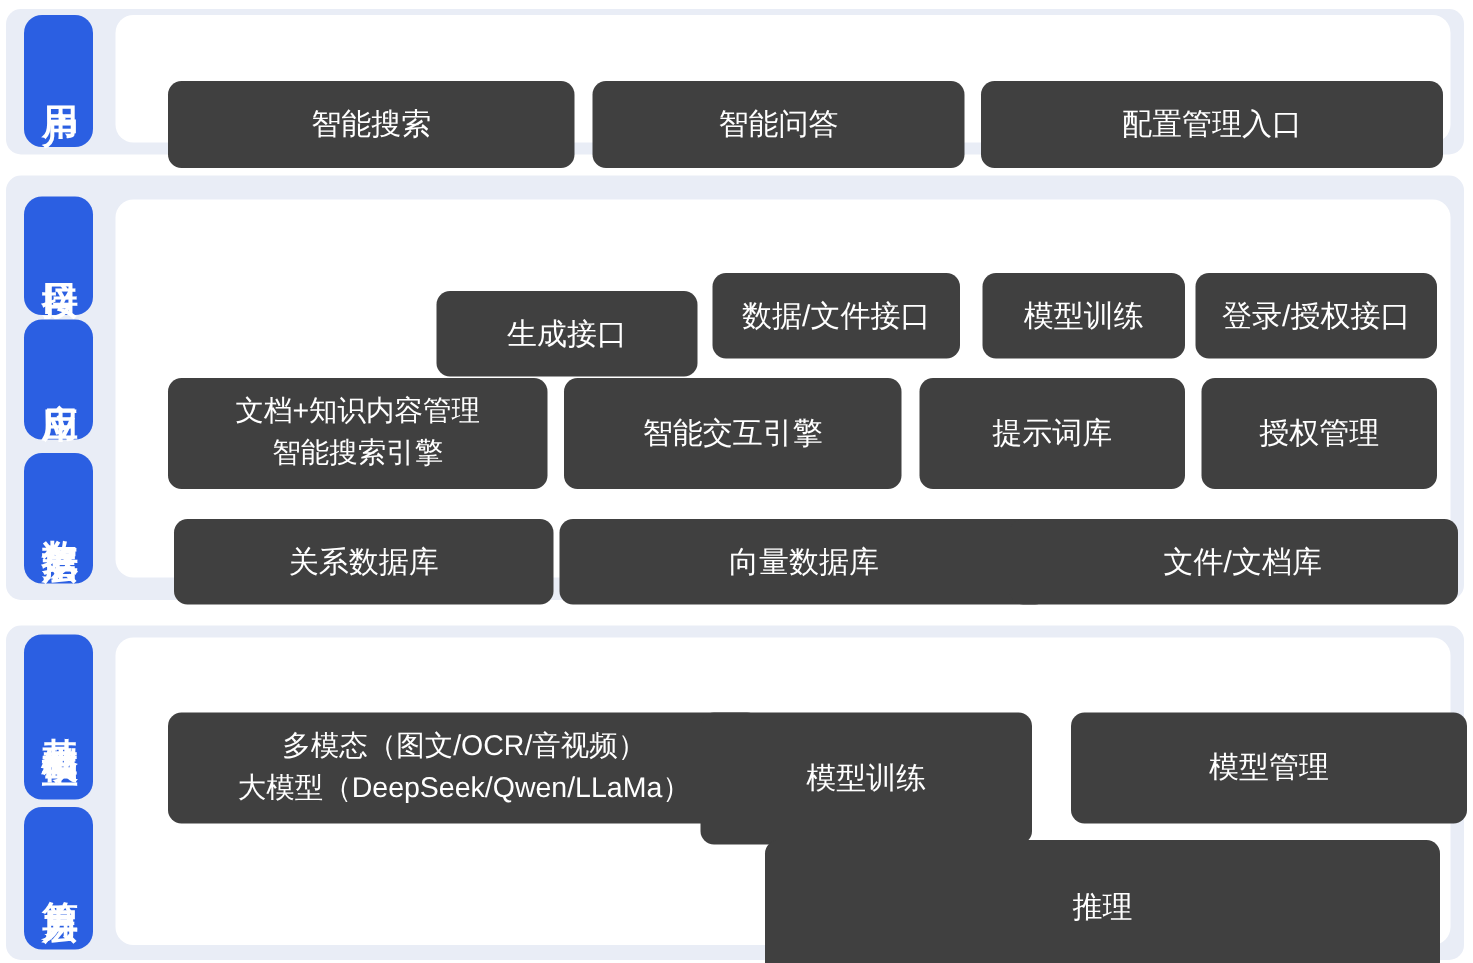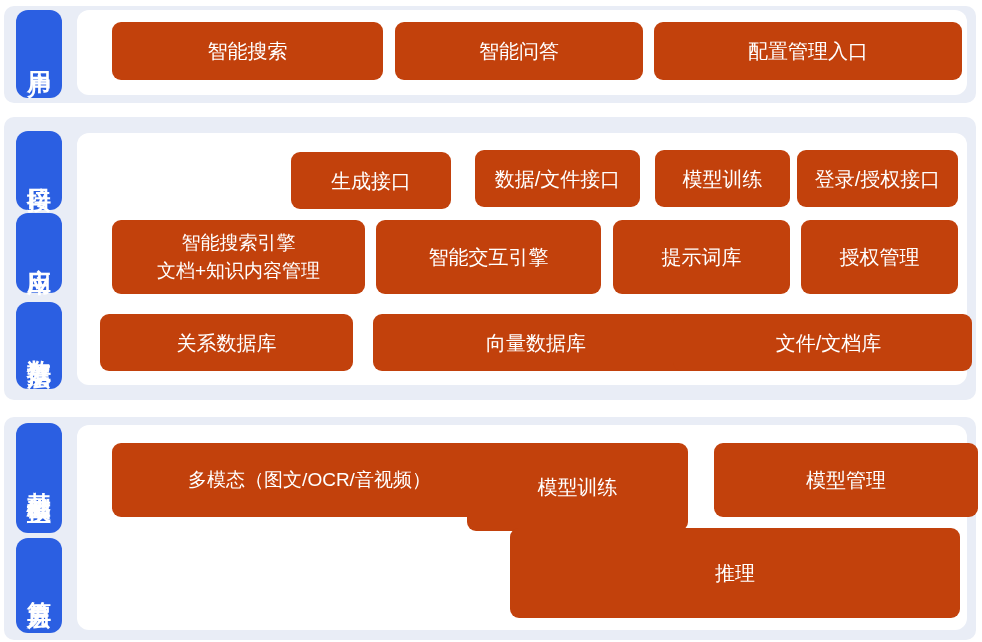--- a/index.html
+++ b/index.html
@@ -37,31 +37,32 @@
     justify-content: center;
     writing-mode: vertical-rl;
     text-orientation: upright;
     font-size: 24px;
     font-weight: 700;
     letter-spacing: 3px;
     line-height: 1;
   }
   .btn {
     position: absolute;
-    background: #c2410c;
+    background: #404040;
     border-radius: 9px;
     color: #ffffff;
     display: flex;
     flex-direction: column;
     align-items: center;
     justify-content: center;
     font-size: 20px;
     text-align: center;
     line-height: 1.4;
     white-space: nowrap;
+    margin-top: 32px;
   }
   .btn.two-line { font-size: 19px; line-height: 1.5; }
 </style>
 </head>
 <body>
 
 <div class="page">
 
   <div class="band" style="left:4px; top:6px; width:972px; height:97px;"></div>
   <div class="panel" style="left:77px; top:10px; width:890px; height:85px;"></div>
@@ -70,43 +71,44 @@
   <div class="btn" style="left:112px; top:22px; width:271px; height:58px;">智能搜索</div>
   <div class="btn" style="left:395px; top:22px; width:248px; height:58px;">智能问答</div>
   <div class="btn" style="left:654px; top:22px; width:308px; height:58px;">配置管理入口</div>
 
   <div class="band" style="left:4px; top:117px; width:972px; height:283px;"></div>
   <div class="panel" style="left:77px; top:133px; width:890px; height:252px;"></div>
   <div class="pill" style="top:131px; height:79px;">接口</div>
   <div class="pill" style="top:213px; height:80px;">应用</div>
   <div class="pill" style="top:302px; height:87px;">数据层</div>
 
-  <div class="btn" style="left:291px; top:152px; width:160px; height:57px;">生成接口</div>
+  <div class="btn" style="left:291px; top:162px; width:174px; height:57px;">生成接口</div>
   <div class="btn" style="left:475px; top:150px; width:165px; height:57px;">数据/文件接口</div>
   <div class="btn" style="left:655px; top:150px; width:135px; height:57px;">模型训练</div>
   <div class="btn" style="left:797px; top:150px; width:161px; height:57px;">登录/授权接口</div>
 
   <div class="btn two-line" style="left:112px; top:220px; width:253px; height:74px;">
+    <span>文档+知识内容管理</span>
     <span>智能搜索引擎</span>
-    <span>文档+知识内容管理</span>
   </div>
   <div class="btn" style="left:376px; top:220px; width:225px; height:74px;">智能交互引擎</div>
   <div class="btn" style="left:613px; top:220px; width:177px; height:74px;">提示词库</div>
   <div class="btn" style="left:801px; top:220px; width:157px; height:74px;">授权管理</div>
 
-  <div class="btn" style="left:100px; top:314px; width:253px; height:57px;">关系数据库</div>
+  <div class="btn" style="left:116px; top:314px; width:253px; height:57px;">关系数据库</div>
   <div class="btn" style="left:373px; top:314px; width:326px; height:57px;">向量数据库</div>
   <div class="btn" style="left:673px; top:314px; width:287px; height:57px;padding-left:12px;">文件/文档库</div>
 
   <div class="band" style="left:4px; top:417px; width:972px; height:223px;"></div>
   <div class="panel" style="left:77px; top:425px; width:890px; height:205px;"></div>
   <div class="pill" style="top:423px; height:110px;">基础模型</div>
   <div class="pill" style="top:538px; height:95px;">算力层</div>
 
   <div class="btn two-line" style="left:112px; top:443px; width:395px; height:74px;">
     <span>多模态（图文/OCR/音视频）</span>
+    <span>大模型（DeepSeek/Qwen/LLaMa）</span>
   </div>
   <div class="btn" style="left:467px; top:443px; width:221px; height:88px;">模型训练</div>
   <div class="btn" style="left:714px; top:443px; width:264px; height:74px;">模型管理</div>
 
   <div class="btn" style="left:510px; top:528px; width:450px; height:90px;">推理</div>
 
 </div>
 
 </body></html>

